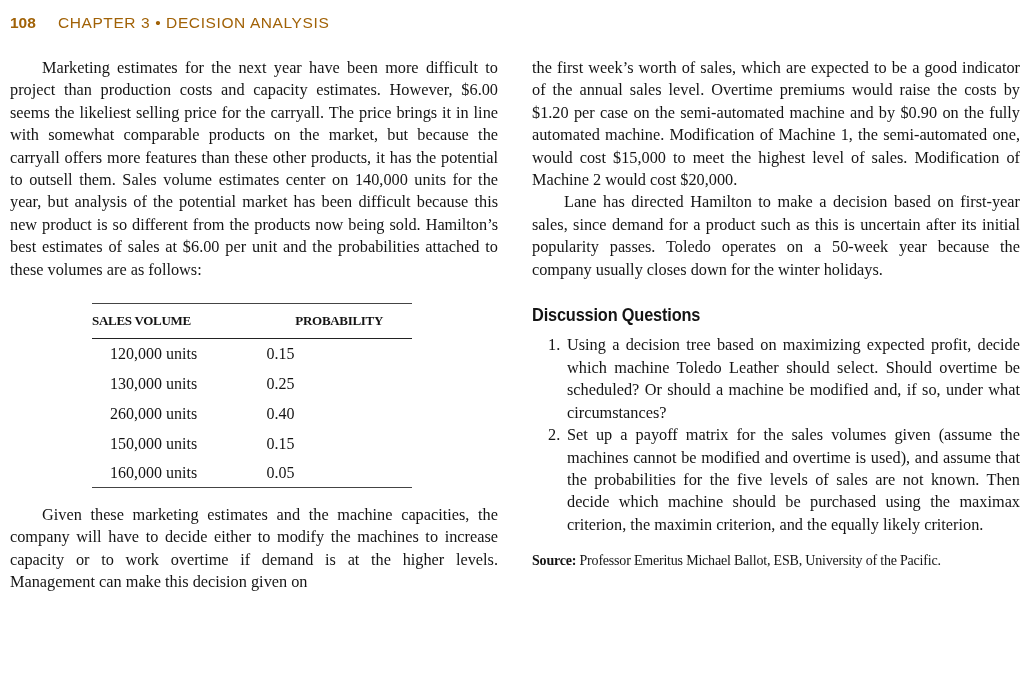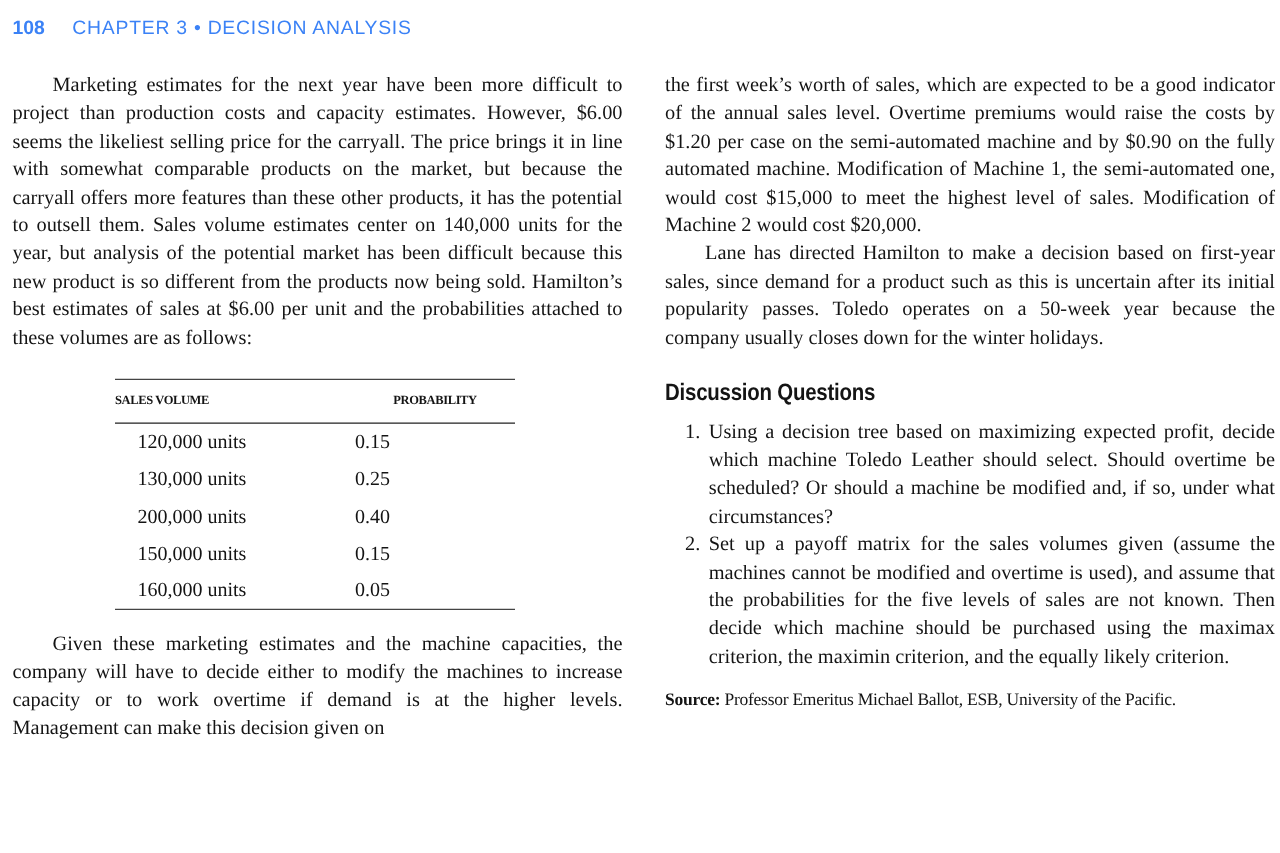--- a/index.html
+++ b/index.html
@@ -15,21 +15,21 @@
     color: #141414;
     font-family: "Liberation Serif", "DejaVu Serif", serif;
   }
   .running-head {
     position: absolute;
     left: 10px;
     top: 14px;
     font-family: "Liberation Sans", "DejaVu Sans", sans-serif;
     font-size: 15.5px;
     letter-spacing: 0.6px;
-    color: #3b82f6;
+    color: #a16207;
   }
   .running-head .page-num {
     font-weight: bold;
     margin-right: 22px;
     letter-spacing: 0;
   }
   .column {
     position: absolute;
     top: 57px;
     font-size: 16.3px;
@@ -49,21 +49,21 @@
     width: 320px;
     border-collapse: collapse;
     font-size: 16px;
   }
   table.sales-table thead tr {
     border-top: 1.5px solid #444;
     border-bottom: 1.5px solid #222;
   }
   table.sales-table th {
     font-weight: bold;
-    font-size: 10px;
+    font-size: 13px;
     padding: 4px 0 4px 0;
     height: 26px;
     text-align: left;
     letter-spacing: -0.3px;
   }
   table.sales-table th.prob-h { text-align: center; }
   table.sales-table td {
     height: 30px;
     padding: 0;
   }
@@ -126,21 +126,21 @@
     <tbody>
       <tr>
         <td class="vol">120,000 units</td>
         <td class="prob">0.15</td>
       </tr>
       <tr>
         <td class="vol">130,000 units</td>
         <td class="prob">0.25</td>
       </tr>
       <tr>
-        <td class="vol">200,000 units</td>
+        <td class="vol">260,000 units</td>
         <td class="prob">0.40</td>
       </tr>
       <tr>
         <td class="vol">150,000 units</td>
         <td class="prob">0.15</td>
       </tr>
       <tr>
         <td class="vol">160,000 units</td>
         <td class="prob">0.05</td>
       </tr>

